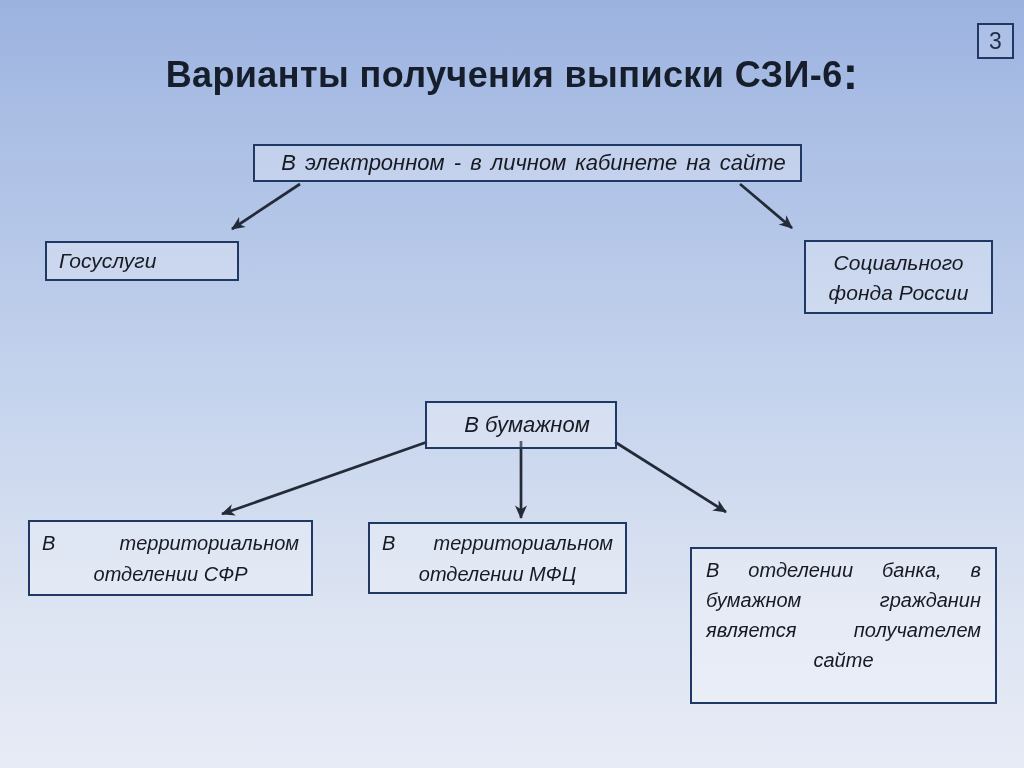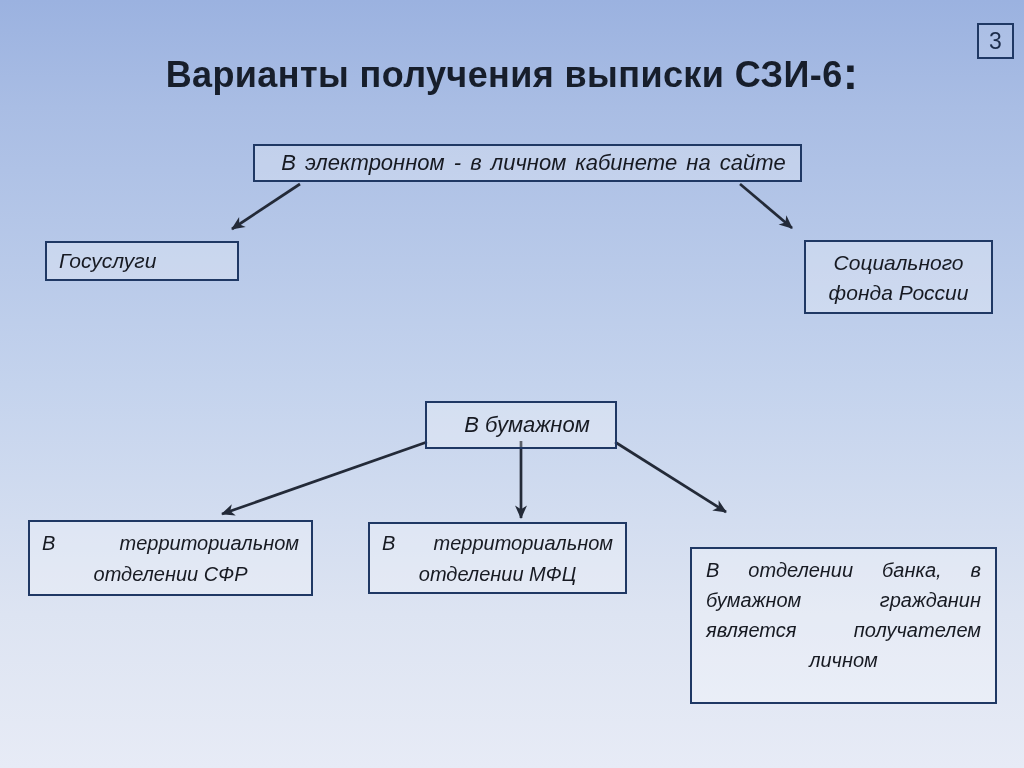--- a/index.html
+++ b/index.html
@@ -126,16 +126,16 @@
 
   <div class="node node-mfc-office">
     <div class="jline">В территориальном</div>
     <div class="lline">отделении МФЦ</div>
   </div>
 
   <div class="node node-bank">
     <div class="jline">В отделении банка, в</div>
     <div class="jline">бумажном гражданин</div>
     <div class="jline">является получателем</div>
-    <div class="lline">личном</div>
+    <div class="lline">сайте</div>
   </div>
 
 </div>
 
 </body></html>

